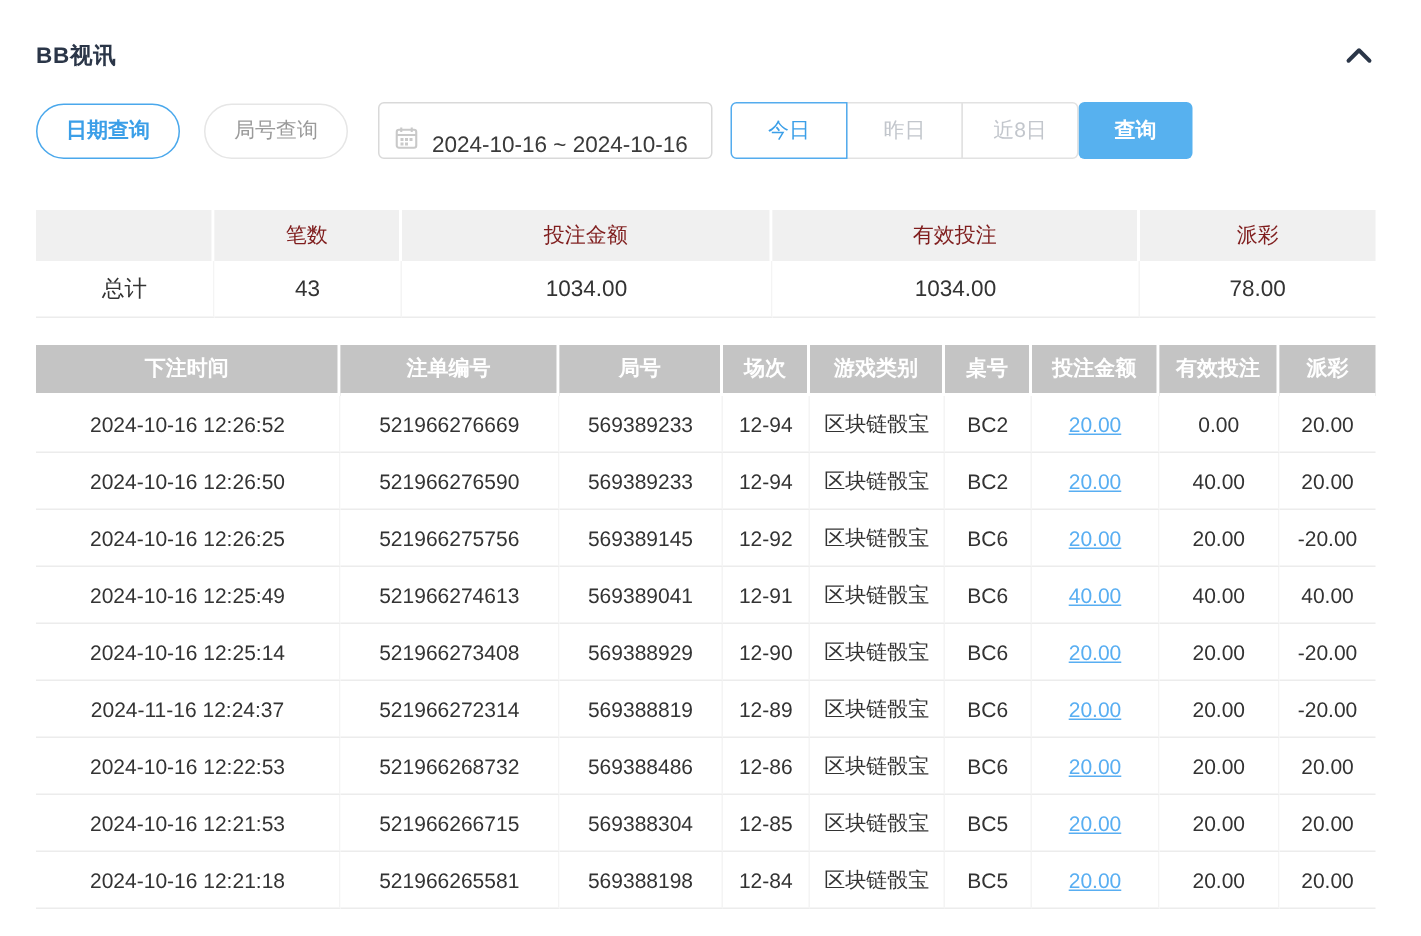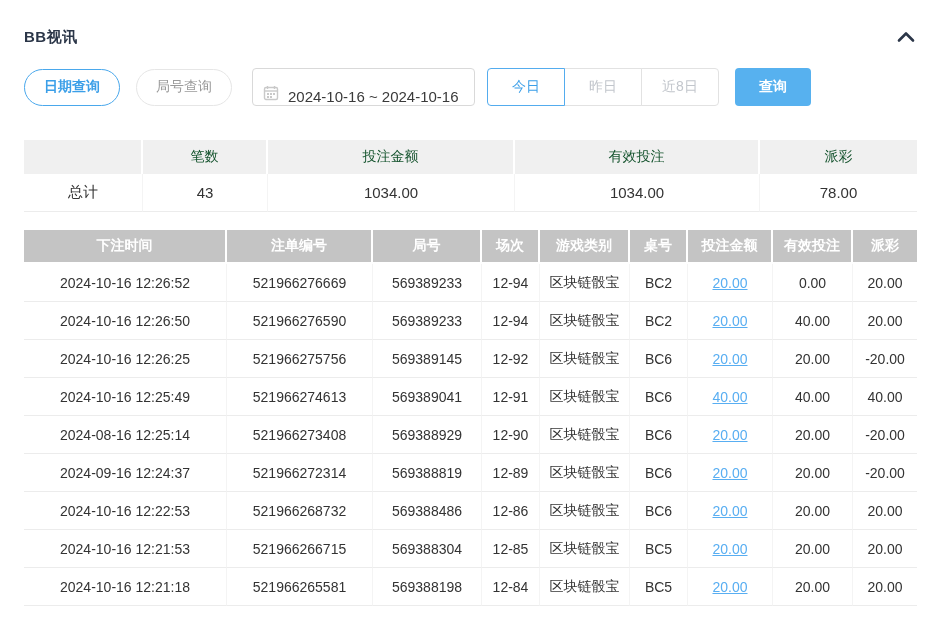--- a/index.html
+++ b/index.html
@@ -45,32 +45,32 @@
     width: 78px; height: 38px; background: #fff;
     border: 1px solid #e2e2e2; font-size: 14px; color: #c2c6cc;
     cursor: pointer; margin-left: -1px; position: relative;
     font-family: inherit;
   }
   .seg:first-child { margin-left: 0; border-radius: 4px 0 0 4px; }
   .seg:last-child { border-radius: 0 4px 4px 0; }
   .seg.active { border-color: #54acee; color: #3b9fe8; z-index: 1; }
 
   .search-btn {
-    margin-left: 16px; width: 76px; height: 38px;
+    width: 76px; height: 38px;
     background: #57b1ef; border: none; border-radius: 4px;
     color: #fff; font-size: 14px; font-weight: bold; cursor: pointer;
     font-family: inherit;
   }
 
   
   table { border-collapse: separate; border-spacing: 0; table-layout: fixed; width: 893px; }
   .summary-table { margin-top: 28px; }
   .summary-table th {
     background: #f0f0f0; height: 34px; font-size: 14px; font-weight: normal;
-    color: #14532d; text-align: center; border-right: 2px solid #fff;
+    color: #7f1d1d; text-align: center; border-right: 2px solid #fff;
   }
   .summary-table th:last-child { border-right: none; }
   .summary-table td {
     height: 38px; background: #fff; text-align: center; font-size: 15px;
     color: #333; border-bottom: 1px solid #ececec; border-right: 1px solid #f4f4f4;
   }
   .summary-table td:last-child { border-right: none; }
 
   
   .main-table { margin-top: 18px; }
@@ -228,32 +228,32 @@
           <td>521966274613</td>
           <td>569389041</td>
           <td>12-91</td>
           <td>区块链骰宝</td>
           <td>BC6</td>
           <td><a class="amt-link">40.00</a></td>
           <td>40.00</td>
           <td>40.00</td>
         </tr>
         <tr>
-          <td>2024-08-16 12:25:14</td>
+          <td>2024-10-16 12:25:14</td>
           <td>521966273408</td>
           <td>569388929</td>
           <td>12-90</td>
           <td>区块链骰宝</td>
           <td>BC6</td>
           <td><a class="amt-link">20.00</a></td>
           <td>20.00</td>
           <td class="neg">-20.00</td>
         </tr>
         <tr>
-          <td>2024-09-16 12:24:37</td>
+          <td>2024-11-16 12:24:37</td>
           <td>521966272314</td>
           <td>569388819</td>
           <td>12-89</td>
           <td>区块链骰宝</td>
           <td>BC6</td>
           <td><a class="amt-link">20.00</a></td>
           <td>20.00</td>
           <td class="neg">-20.00</td>
         </tr>
         <tr>

